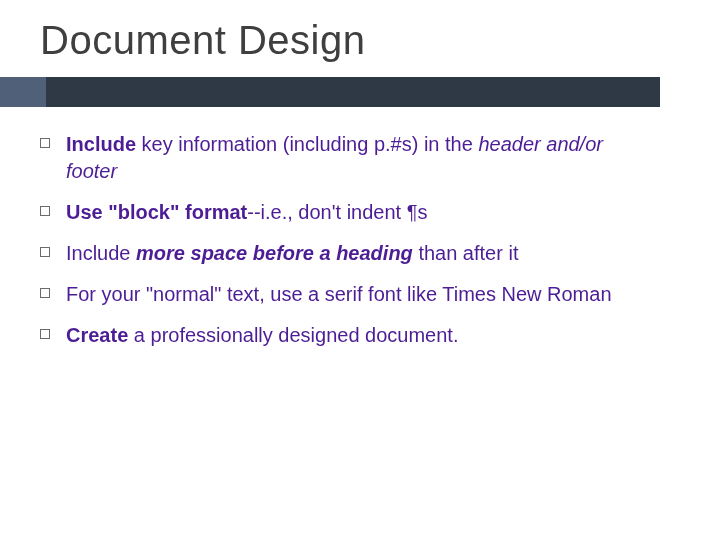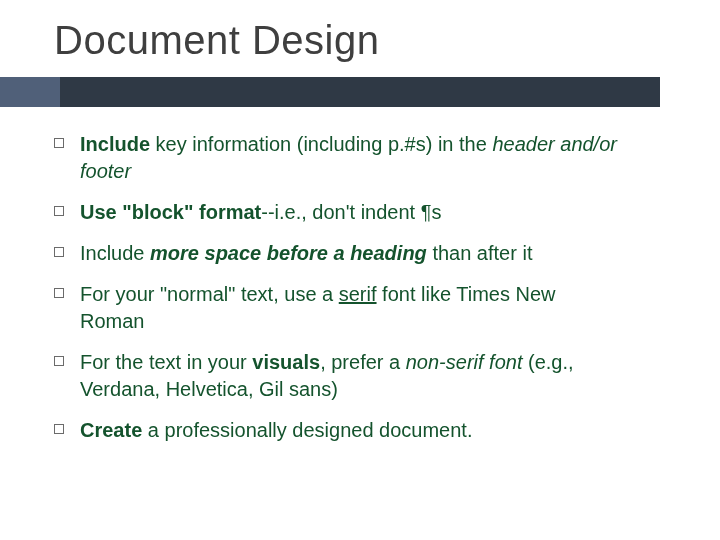--- a/index.html
+++ b/index.html
@@ -1,21 +1,21 @@
 <!DOCTYPE html>
 <html><head>
 <meta charset="utf-8">
 <style>
   * { margin: 0; padding: 0; box-sizing: border-box; }
   html, body { width: 720px; height: 540px; background: #fff; font-family: Arial, Helvetica, sans-serif; }
   .slide {
     width: 660px;
     height: 540px;
     position: relative;
-    padding: 18px 40px 24px 54px;
+    padding: 18px 40px 24px 40px;
   }
   .title {
     font-size: 40px;
     color: #3f3f3f;
     font-weight: 400;
     margin-bottom: 14px;
     letter-spacing: 0.5px;
   }
   .bar-row {
     display: flex;
@@ -34,37 +34,37 @@
     background: #2f3945;
   }
   .bullets {
     list-style: none;
   }
   .bullets li {
     display: flex;
     align-items: flex-start;
     font-size: 20px;
     line-height: 1.35;
-    color: #14532d;
+    color: #4c1d95;
     margin-bottom: 14px;
   }
   .bullets li .box {
     display: inline-block;
     width: 10px;
     height: 10px;
     border: 1.2px solid #6b6b6b;
     margin-right: 16px;
     margin-top: 7px;
     flex-shrink: 0;
   }
   .bullets li .txt { flex: 1; }
   .txt b { font-weight: 700; }
   .txt i { font-style: italic; }
   .txt .bi { font-weight: 700; font-style: italic; text-align: right; }
-  .txt .u { text-decoration: underline; }
+  .txt .u { }
 </style>
 </head>
 <body>
 
 <div class="slide">
   <h1 class="title">Document Design</h1>
   <div class="bar-row">
     <div class="bar-accent"></div>
     <div class="bar-rest"></div>
   </div>
@@ -80,20 +80,16 @@
       <li>
         <span class="box"></span>
         <span class="txt">Include <span class="bi">more space before a heading</span> than after it</span>
       </li>
       <li>
         <span class="box"></span>
         <span class="txt">For your "normal" text, use a <span class="u">serif</span> font like Times New Roman</span>
       </li>
       <li>
         <span class="box"></span>
-        <span class="txt">For the text in your <b>visuals</b>, prefer a <i>non-serif font</i> (e.g., Verdana, Helvetica, Gil sans)</span>
-      </li>
-      <li>
-        <span class="box"></span>
         <span class="txt"><b>Create</b> a professionally designed document.</span>
       </li>
     </ul>
 </div>
 
 </body></html>

